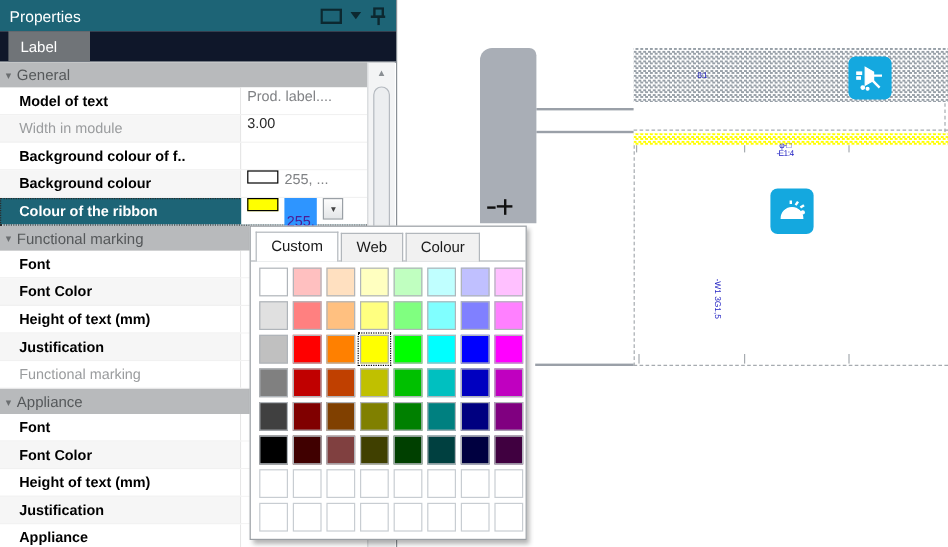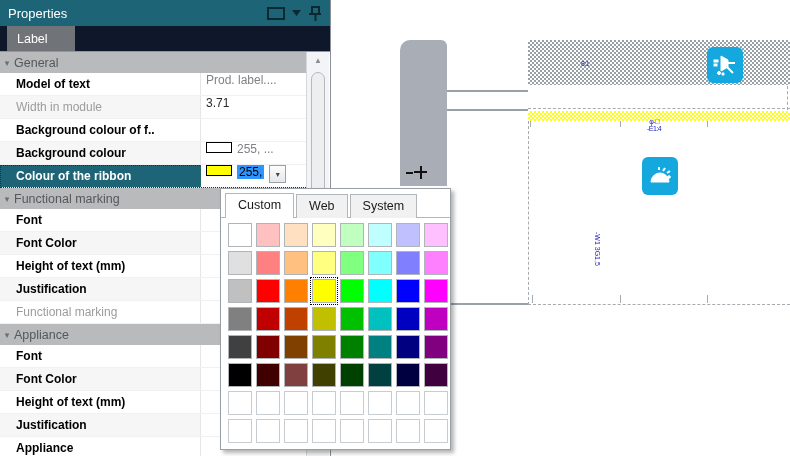--- a/index.html
+++ b/index.html
@@ -35,21 +35,21 @@
                border-right:1px solid #e6e6e6; height:100%;
                display:flex; align-items:center; }
   .prow.gray .lbl { font-weight:normal; color:#9a9c9e; }
   .prow .val { flex:1; height:100%; display:flex; align-items:flex-start;
                padding-left:5px; font-size:12px; color:#808285; gap:5px;
                background:#fff; position:relative; }
   .prow .val.darkval { color:#2a2a2a; }
   .swatch-inline { width:26px; height:11px; border:1px solid #000; flex:none; }
   .prow.selected { background:#1d6476; outline:1px dotted #2b2b2b; outline-offset:-1px; }
   .prow.selected .lbl { color:#fff; border-right:none; }
-  .sel-text { background:#2e95ff; color:#000000; padding:0 2px; }
+  .sel-text { background:#2e95ff; color:#4c1d95; padding:12px 2px; }
   .dd-btn { width:17px; height:18px; border:1px solid #9aa0a6;
             background:linear-gradient(#fdfdfd,#e4e6e8); color:#444; font-size:8px;
             display:flex; align-items:center; justify-content:center; }
 
   .vscroll { position:absolute; right:1px; top:52px; width:23px; height:404px;
              background:#f3f4f5; border-left:1px solid #d5d8da; }
   .vs-up { height:16px; display:flex; align-items:center; justify-content:center;
            color:#8a8f94; font-size:8px; }
   .vs-thumb { position:absolute; left:4px; top:20px; width:14px; height:360px;
               background:#eceef0; border:1px solid #b5bac0; border-radius:7px; }
@@ -74,21 +74,21 @@
   .micro { position:absolute; color:#2323c3; font-size:7px; line-height:7px;
            letter-spacing:-0.5px; white-space:pre; }
   .micro.vert { writing-mode:vertical-rl; letter-spacing:0; }
   .origin-dash { position:absolute; left:406px; top:172px; width:7px; height:2px; background:#111; }
   .origin-cross-v { position:absolute; left:420px; top:166px; width:1.5px; height:13px; background:#111; }
   .origin-cross-h { position:absolute; left:414px; top:171px; width:13px; height:1.5px; background:#111; }
 
   
   .popup { position:absolute; left:208px; top:188px; width:231px; height:262px;
            background:#fff; border:1px solid #9a9fa4;
-           box-shadow:3px 3px 4px rgba(0,0,0,.3);margin-left:12px; }
+           box-shadow:3px 3px 4px rgba(0,0,0,.3); }
   .pk-tabs { position:relative; height:29px; padding:3px 0 0 4px;
              display:flex; align-items:flex-end; }
   .pk-tabs:after { content:""; position:absolute; left:0; right:0; bottom:0;
                    border-bottom:1px solid #b2b7bc; }
   .pk-tab { font-size:12.5px; color:#1a1a1a; padding:4px 12px 5px 12px;
             background:#f1f1f1; border:1px solid #b2b7bc; border-bottom:none;
             margin-right:2px; position:relative; z-index:1; }
   .pk-tab.active { background:#fff; padding-bottom:6px; z-index:2; }
   .swatches { padding:5px 0 0 7px; display:grid;
               grid-template-columns:repeat(8,24px); grid-auto-rows:24px;
@@ -192,21 +192,21 @@
         </div>
         <div class="prow">
           <div class="lbl">Model of text</div>
           <div class="val">
             <span>Prod. label....</span>
           </div>
         </div>
         <div class="prow alt gray">
           <div class="lbl">Width in module</div>
           <div class="val darkval">
-            <span>3.71</span>
+            <span>3.00</span>
           </div>
         </div>
         <div class="prow">
           <div class="lbl">Background colour of f..</div>
         </div>
         <div class="prow alt">
           <div class="lbl">Background colour</div>
           <div class="val">
             <span class="swatch-inline" style="background: rgb(255, 255, 255);"></span>
             <span>255, ...</span>
@@ -293,21 +293,21 @@
     <div class="vscroll">
       <div class="vs-up">▲</div>
       <div class="vs-thumb"></div>
     </div>
   </div>
 
   <div class="popup">
     <div class="pk-tabs">
       <div class="pk-tab active">Custom</div>
       <div class="pk-tab">Web</div>
-      <div class="pk-tab">System</div>
+      <div class="pk-tab">Colour</div>
     </div>
     <div class="swatches" id="swatch-grid">
         <div class="sw" style="background: rgb(255, 255, 255);"></div>
         <div class="sw" style="background: rgb(255, 192, 192);"></div>
         <div class="sw" style="background: rgb(255, 224, 192);"></div>
         <div class="sw" style="background: rgb(255, 255, 192);"></div>
         <div class="sw" style="background: rgb(192, 255, 192);"></div>
         <div class="sw" style="background: rgb(192, 255, 255);"></div>
         <div class="sw" style="background: rgb(192, 192, 255);"></div>
         <div class="sw" style="background: rgb(255, 192, 255);"></div>

